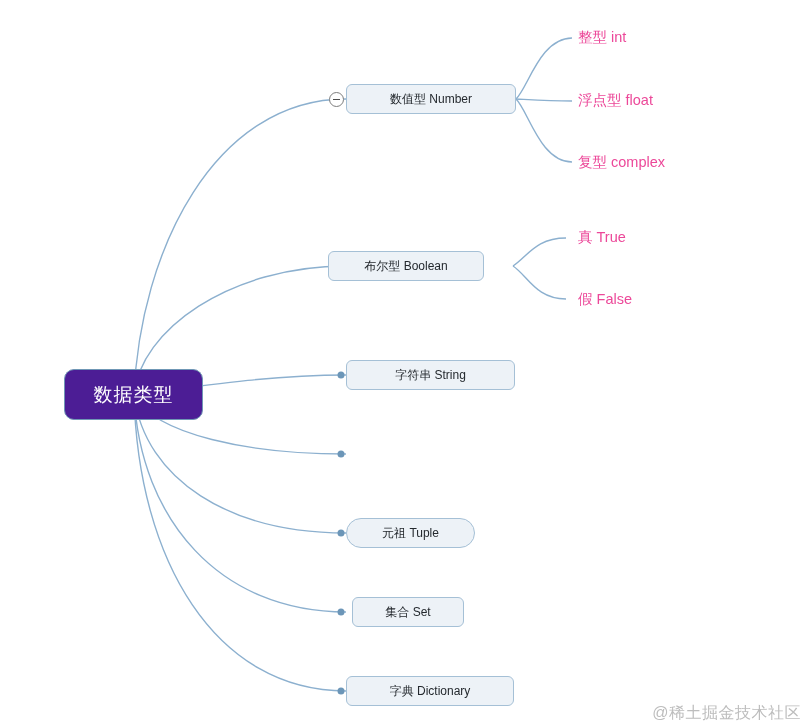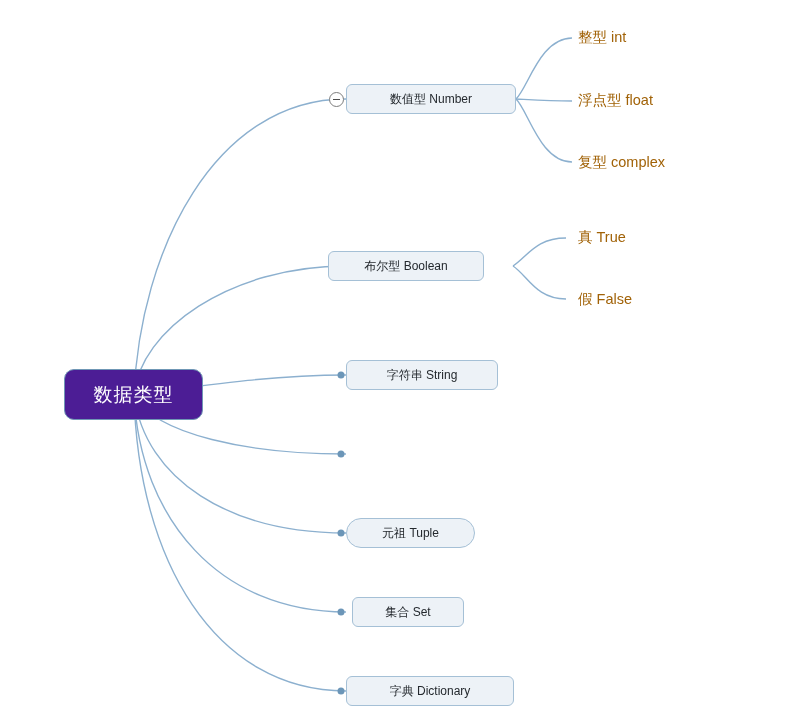--- a/index.html
+++ b/index.html
@@ -19,21 +19,21 @@
     color:#ffffff;font-size:19px;letter-spacing:1px;cursor:default;
   }
   .branch-node{
     position:absolute;height:30px;box-sizing:border-box;
     background:#edf2f7;border:1px solid #a5c0d6;border-radius:6px;
     display:flex;align-items:center;justify-content:center;
     color:#24292e;font-size:12px;white-space:nowrap;cursor:default;
   }
   .leaf-label{
     position:absolute;height:19px;line-height:19px;
-    color:#a16207;font-size:14.5px;white-space:nowrap;cursor:default;
+    color:#ec4899;font-size:14.5px;white-space:nowrap;cursor:default;
   }
   .collapse-icon{
     position:absolute;width:13px;height:13px;border:1px solid #7d7d7d;
     border-radius:50%;background:#ffffff;box-sizing:content-box;
     display:flex;align-items:center;justify-content:center;cursor:pointer;
   }
   .collapse-icon .bar{width:7px;height:1px;background:#4d4d4d;}
   .watermark{
     position:absolute;right:6px;bottom:3px;
     color:#bdbdbd;font-size:16px;letter-spacing:0.5px;
@@ -72,25 +72,26 @@
 
   <div class="collapse-icon" style="left:329px;top:92px;">
     <span class="bar"></span>
   </div>
   <div class="collapse-icon" style="left:329px;top:259px;">
     <span class="bar"></span>
   </div>
 
   <div class="branch-node" style="left:346px;top:84px;width:170px;">数值型 Number</div>
   <div class="branch-node" style="left:328px;top:251px;width:156px;">布尔型 Boolean</div>
-  <div class="branch-node" style="left:346px;top:360px;width:152px;">字符串 String</div>
+  <div class="branch-node" style="left:346px;top:360px;width:169px;">字符串 String</div>
   <div class="branch-node" style="left:346px;top:518px;width:129px;border-radius:15px;">元祖 Tuple</div>
   <div class="branch-node" style="left:352px;top:597px;width:112px;">集合 Set</div>
   <div class="branch-node" style="left:346px;top:676px;width:168px;">字典 Dictionary</div>
 
   <div class="leaf-label" style="left:578px;top:28px;">整型 int</div>
   <div class="leaf-label" style="left:578px;top:91px;">浮点型 float</div>
   <div class="leaf-label" style="left:578px;top:153px;">复型 complex</div>
   <div class="leaf-label" style="left:578px;top:228px;">真 True</div>
   <div class="leaf-label" style="left:578px;top:290px;">假 False</div>
 
+  <div class="watermark">@稀土掘金技术社区</div>
 
 </div>
 
 </body></html>

